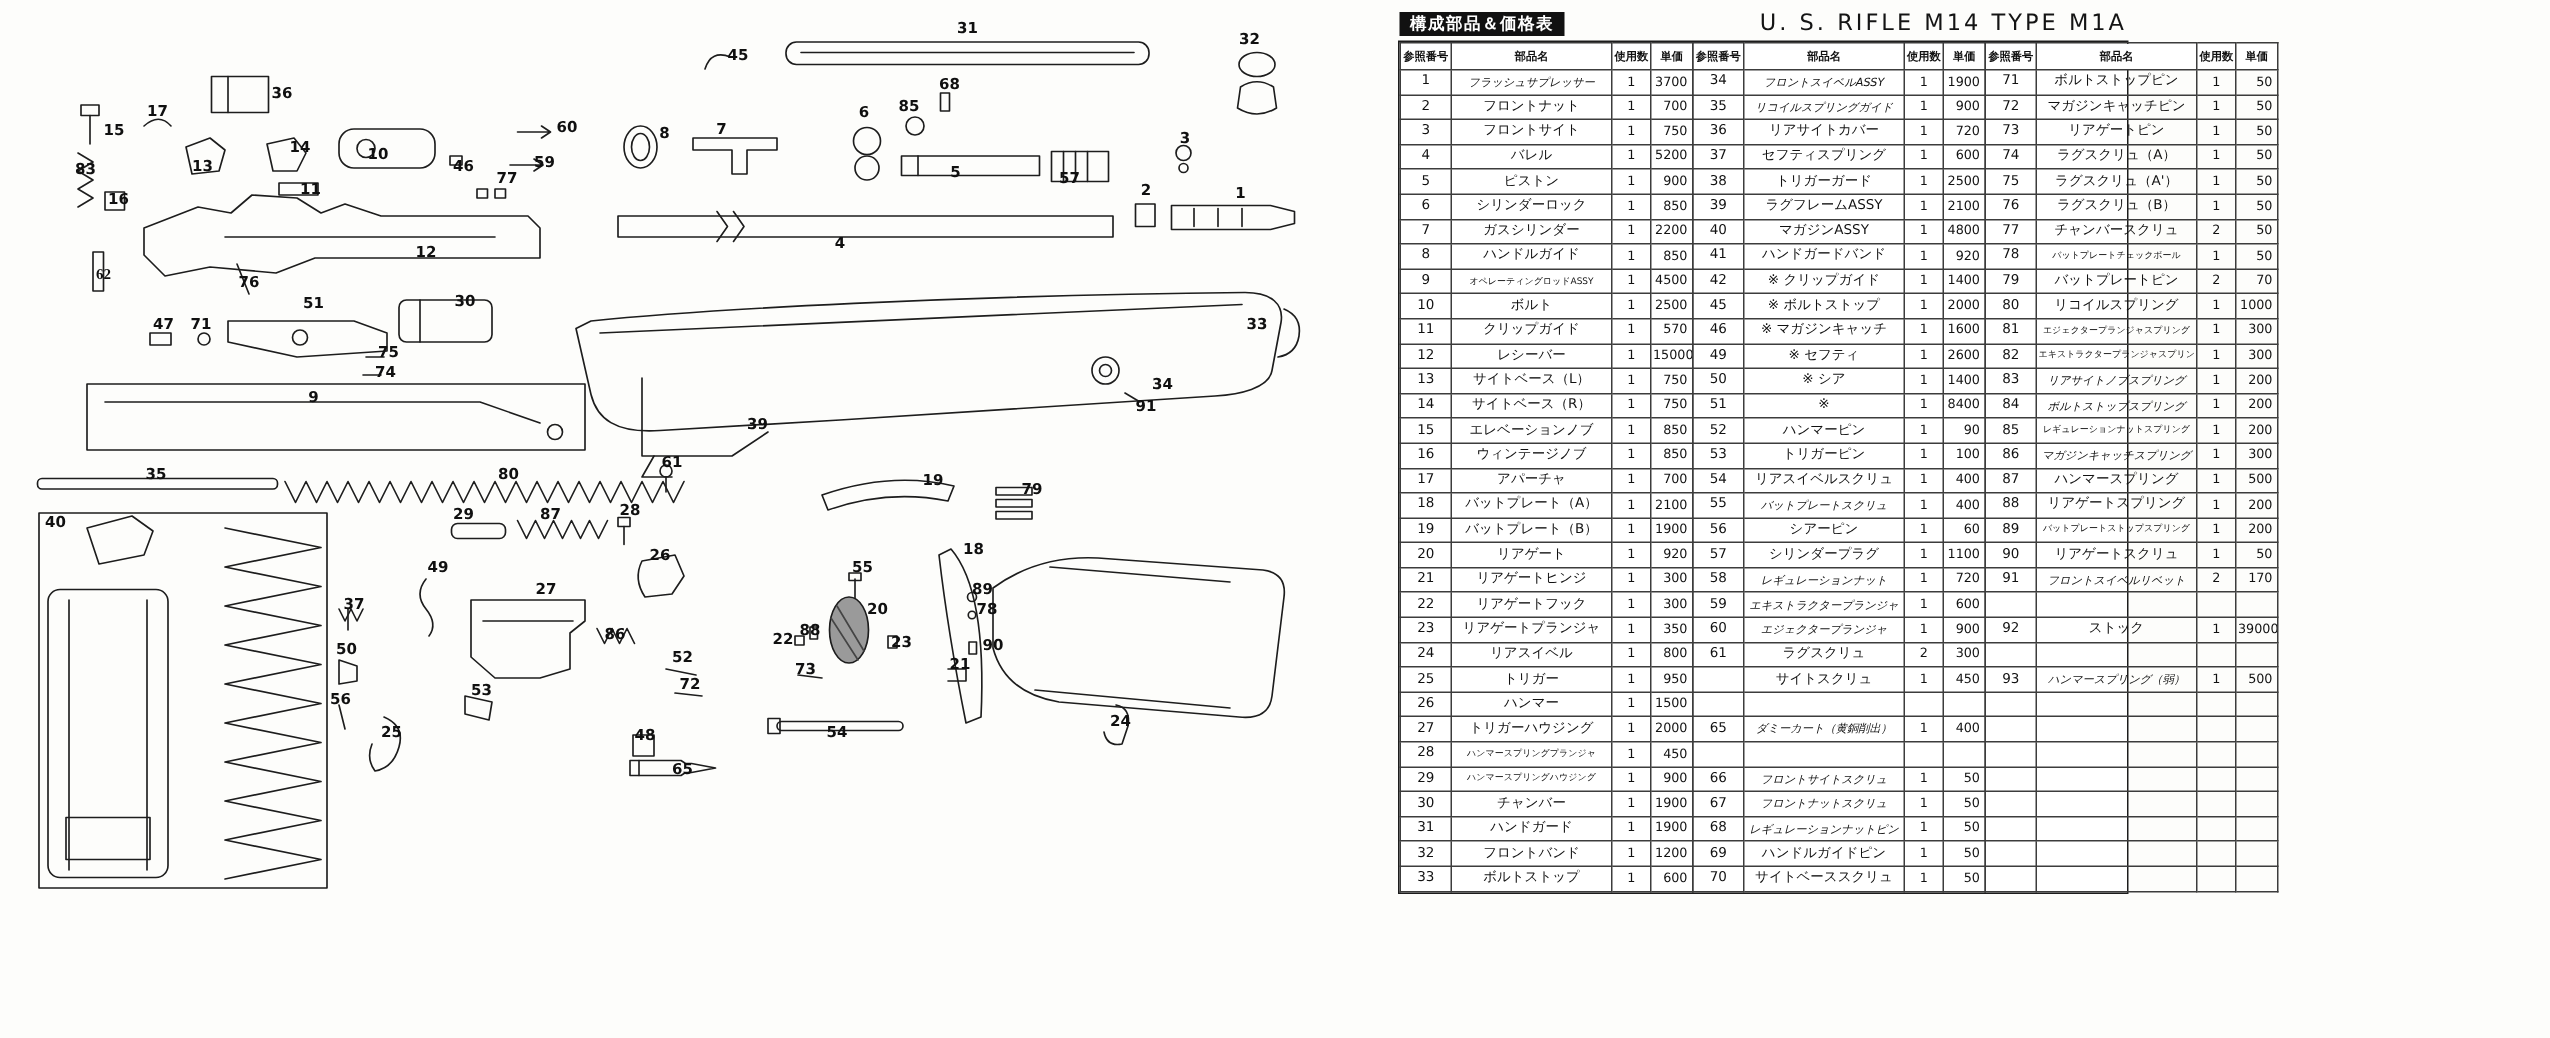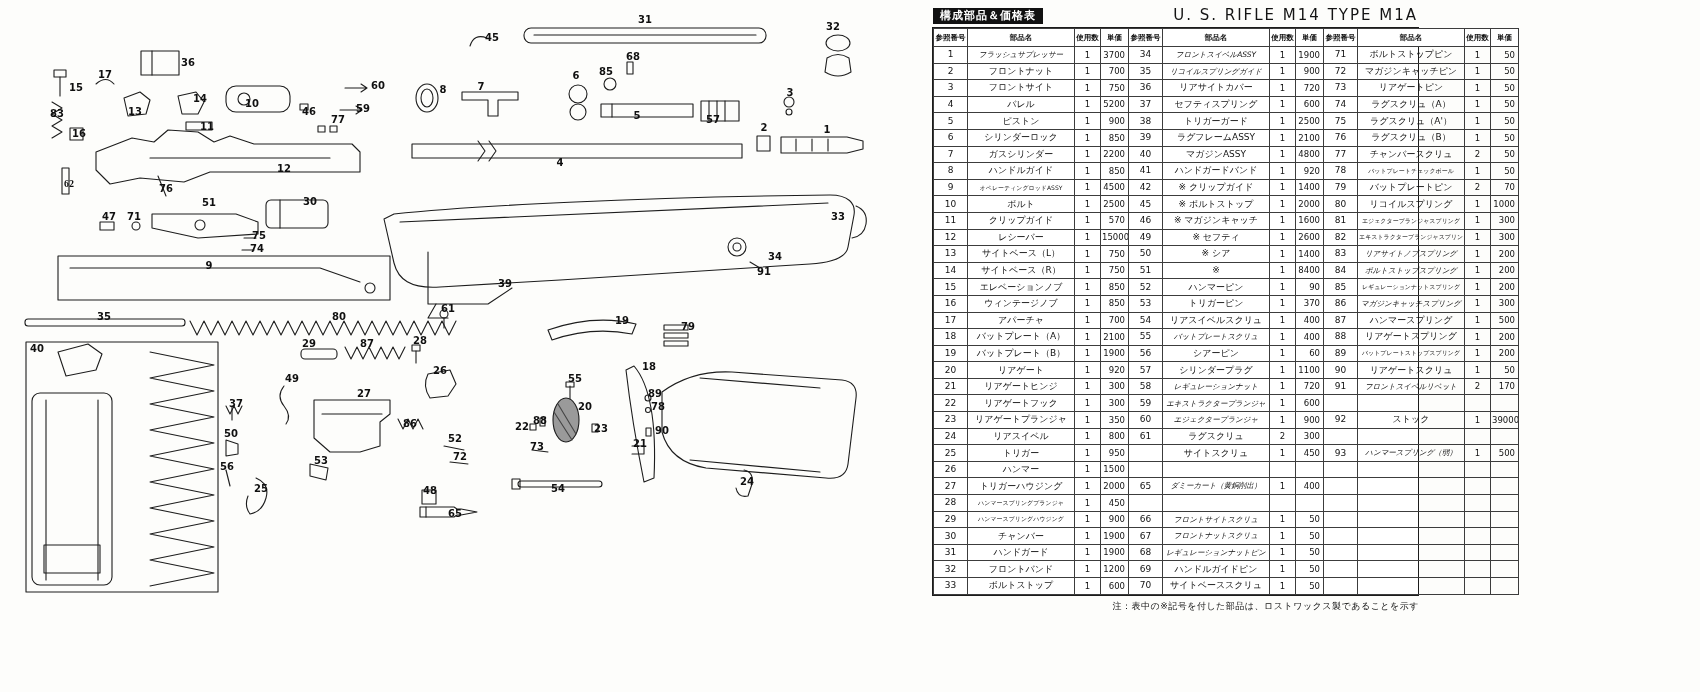--- a/index.html
+++ b/index.html
@@ -645,21 +645,21 @@
           <tr>
             <td class="c0">52</td>
             <td class="c1">ハンマーピン</td>
             <td class="c2">1</td>
             <td class="c3">90</td>
           </tr>
           <tr>
             <td class="c0">53</td>
             <td class="c1">トリガーピン</td>
             <td class="c2">1</td>
-            <td class="c3">370</td>
+            <td class="c3">100</td>
           </tr>
           <tr>
             <td class="c0">54</td>
             <td class="c1">リアスイベルスクリュ</td>
             <td class="c2">1</td>
             <td class="c3">400</td>
           </tr>
           <tr>
             <td class="c0">55</td>
             <td class="c1 sm">バットプレートスクリュ</td>
@@ -971,14 +971,13 @@
             <td class="c0"></td>
             <td class="c1"></td>
             <td class="c2"></td>
             <td class="c3"></td>
           </tr>
         </tbody>
     </table>
 
   </div>
 
-  <div class="footnote">注：表中の※記号を付した部品は、ロストワックス製であることを示す</div>
 </div>
 
 </body></html>

